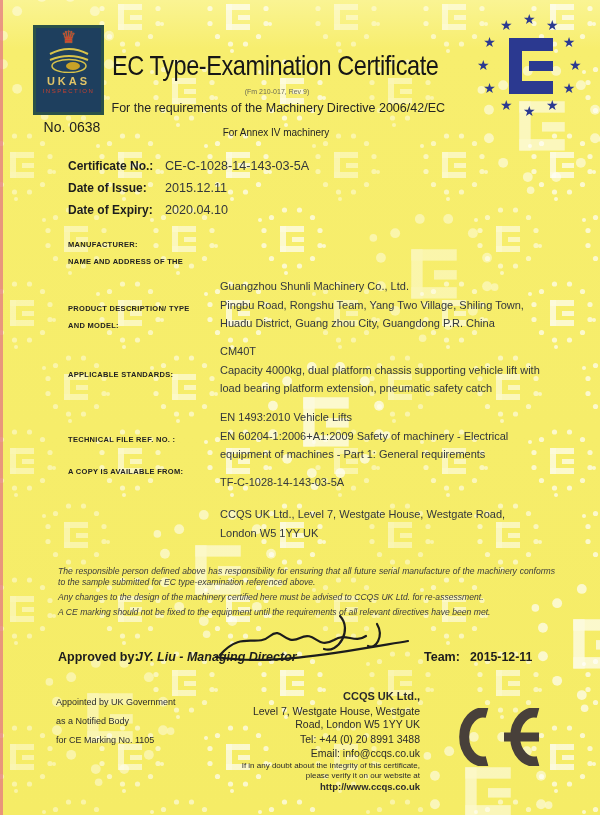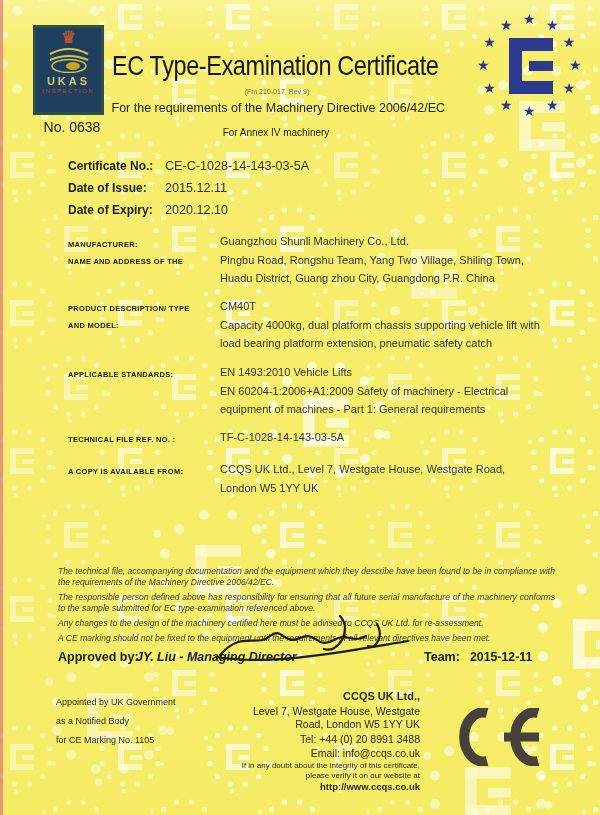--- a/index.html
+++ b/index.html
@@ -38,21 +38,21 @@
   .sub2{left:92px;top:127px;width:368px;text-align:center;font-size:10px;color:#242424;}
 
   
   .crow{left:68px;font-size:12px;}
   .crow b{display:inline-block;width:96px;font-size:12px;}
   .cval{position:absolute;left:97px;top:0;white-space:nowrap;font-size:12.6px;color:#33373c;}
   .r1{top:159px;}.r2{top:181px;}.r3{top:203px;}
 
   
   .slabel{left:68px;width:150px;font-size:7.5px;font-weight:bold;letter-spacing:.3px;line-height:17px;color:#222;}
-  .sval{left:220px;width:352px;font-size:11px;line-height:18.5px;color:#33373c;}
+  .sval{left:220px;width:352px;font-size:11px;line-height:18.5px;color:#33373c;margin-top:45px;}
 
   
   .legal{left:58px;top:566px;width:497px;font-style:italic;font-size:8.6px;line-height:11.2px;
     color:#3c3c3c;text-align:justify;}
   .legal p{margin:0 0 3.5px 0;}
 
   
   .aprow{top:650px;font-size:12.5px;font-weight:bold;}
   .sig{left:212px;top:610px;z-index:3;}
 
@@ -1778,21 +1778,21 @@
     <div class="abs crow r1">
       <b>Certificate No.:</b>
       <span class="cval">CE-C-1028-14-143-03-5A</span>
     </div>
     <div class="abs crow r2">
       <b>Date of Issue:</b>
       <span class="cval">2015.12.11</span>
     </div>
     <div class="abs crow r3">
       <b>Date of Expiry:</b>
-      <span class="cval">2020.12.10</span>
+      <span class="cval">2020.04.10</span>
     </div>
 
     <div class="abs slabel" style="top:236px">
       <div>MANUFACTURER:</div>
       <div>NAME AND ADDRESS OF THE</div>
     </div>
     <div class="abs sval" style="top:232px">
       <div>Guangzhou Shunli Machinery Co., Ltd.</div>
       <div>Pingbu Road, Rongshu Team, Yang Two Village, Shiling Town,</div>
       <div>Huadu District, Guang zhou City, Guangdong P.R. China</div>
@@ -1826,21 +1826,20 @@
 
     <div class="abs slabel" style="top:463px">
       <div>A COPY IS AVAILABLE FROM:</div>
     </div>
     <div class="abs sval" style="top:460px">
       <div>CCQS UK Ltd., Level 7, Westgate House, Westgate Road,</div>
       <div>London W5 1YY UK</div>
     </div>
 
     <div class="abs legal">
-      <p>The technical file, accompanying documentation and the equipment which they describe have been found to be in compliance with the requirements of the Machinery Directive 2006/42/EC.</p>
       <p>The responsible person defined above has responsibility for ensuring that all future serial manufacture of the machinery conforms to the sample submitted for EC type-examination referenced above.</p>
       <p>Any changes to the design of the machinery certified here must be advised to CCQS UK Ltd. for re-assessment.</p>
       <p>A CE marking should not be fixed to the equipment until the requirements of all relevant directives have been met.</p>
     </div>
 
     <span class="abs aprow" style="left:58px">Approved by:</span>
     <span class="abs aprow" style="left:136px;font-style:italic">JY. Liu - Managing Director</span>
     <span class="abs aprow" style="left:424px">Team:</span>
     <span class="abs aprow" style="left:470px;font-size:12.3px">2015-12-11</span>
 

